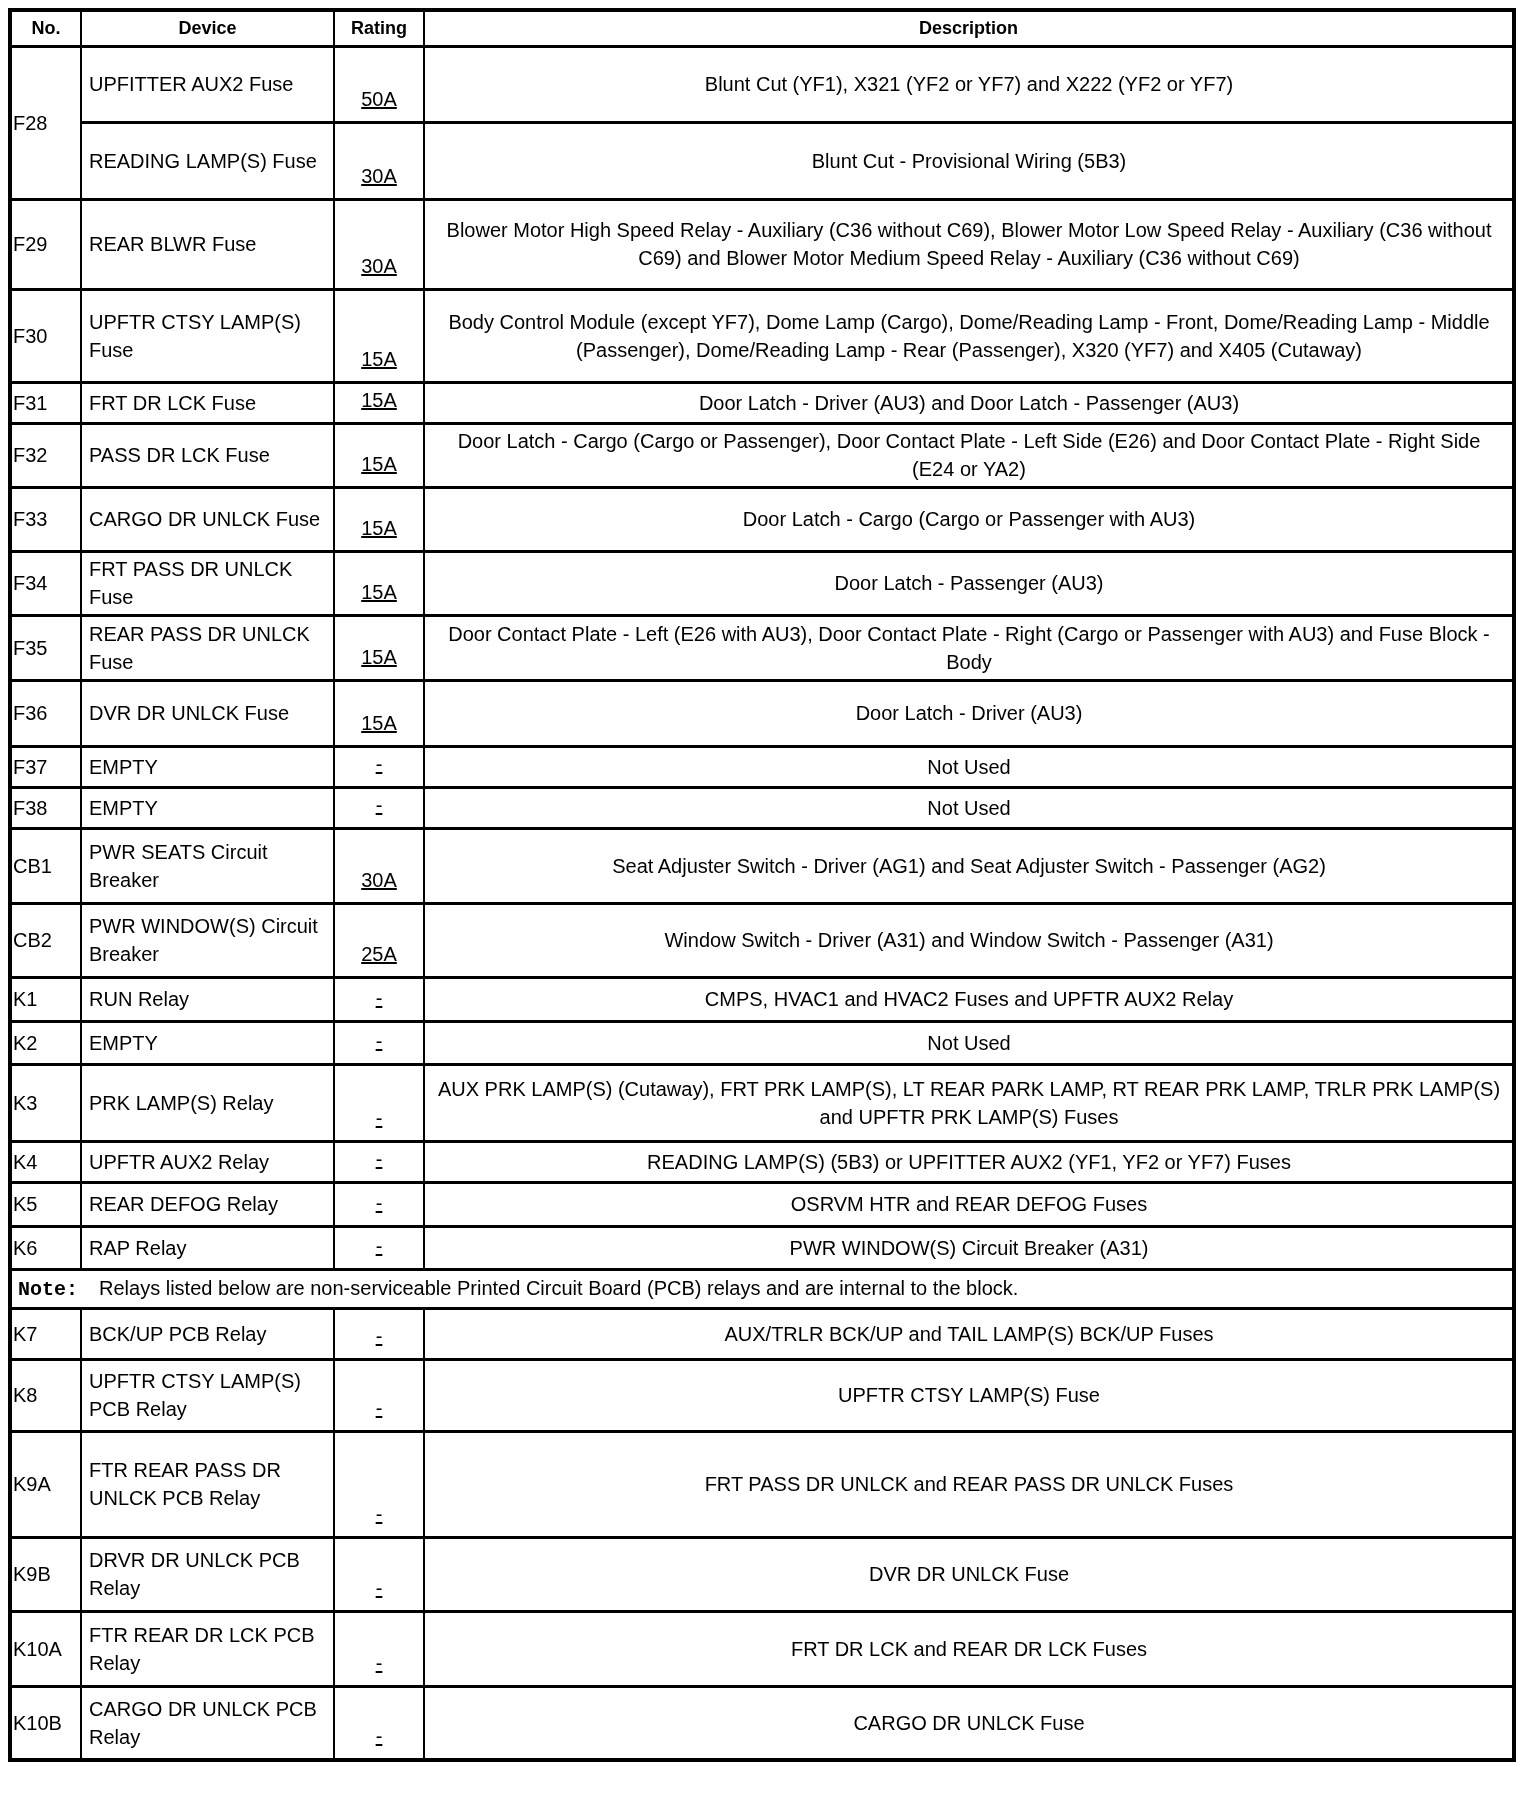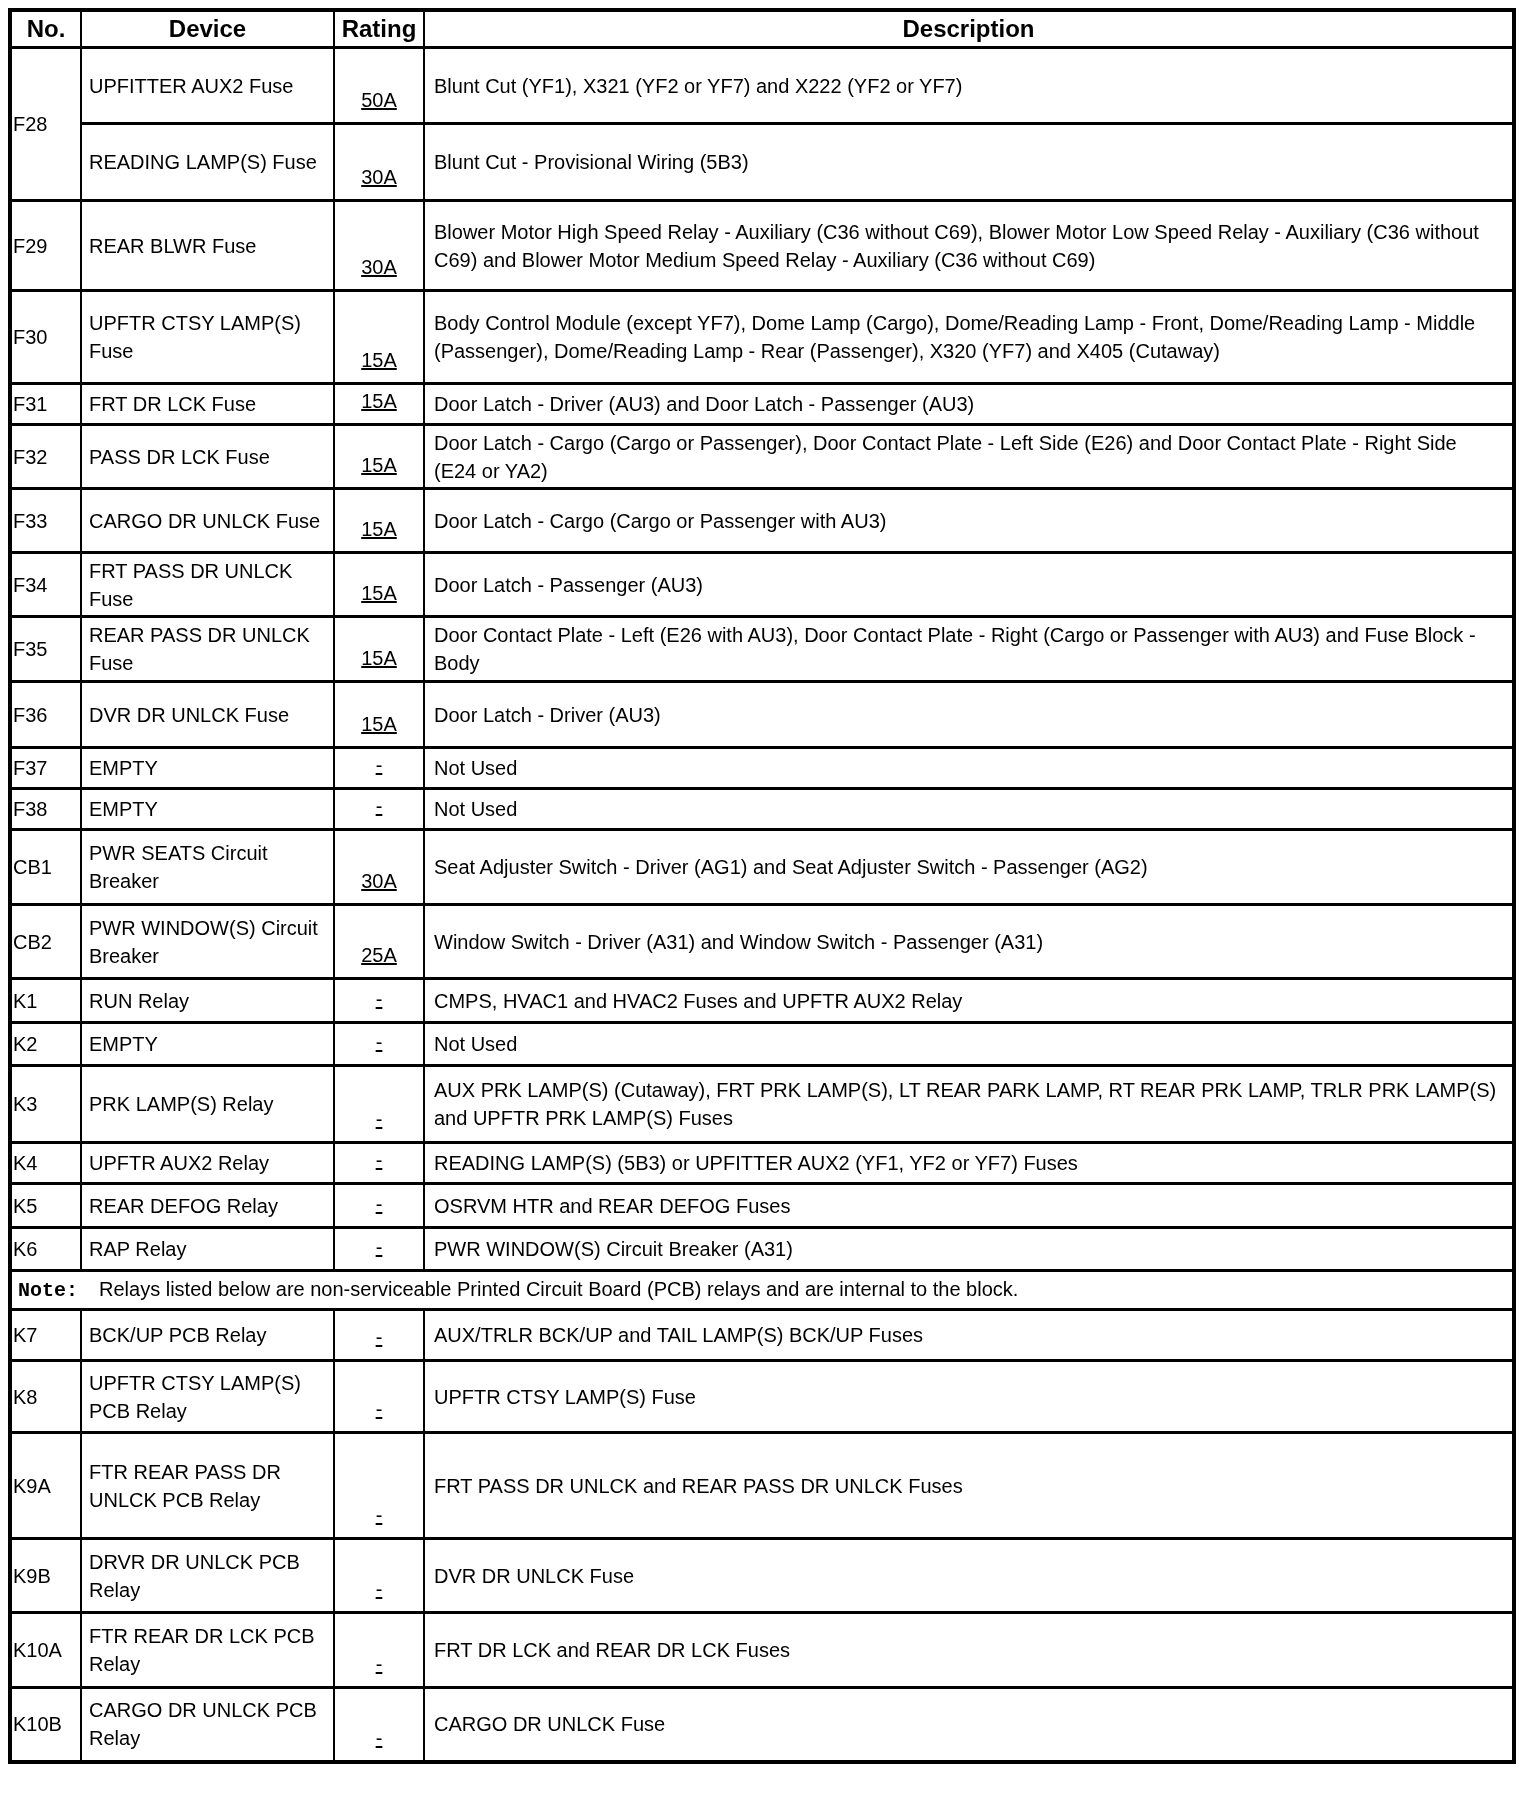--- a/index.html
+++ b/index.html
@@ -23,21 +23,21 @@
     border: 4px solid #000;
     background: #fff;
   }
   th, td {
     border: 3px solid #000;
     border-left-width: 2px;
     border-right-width: 2px;
     overflow: hidden;
   }
   th {
-    font-size: 24px;
+    font-size: 18px;
     font-weight: bold;
     text-align: center;
     vertical-align: middle;
     padding: 3px 2px;
   }
   td {
     font-size: 20px;
     line-height: 28px;
     font-weight: normal;
   }
@@ -50,21 +50,21 @@
     vertical-align: middle;
     padding: 2px 0 2px 7px;
   }
   td.rating {
     text-align: center;
     vertical-align: bottom;
     padding: 2px 2px 8px 2px;
     text-decoration: underline;
   }
   td.desc {
-    text-align: left;
+    text-align: center;
     vertical-align: middle;
     padding: 2px 8px 2px 9px;
   }
   td.note-cell {
     text-align: left;
     vertical-align: middle;
     padding: 2px 6px 2px 6px;
   }
   .note-label { font-weight: bold; font-family: Liberation Mono, monospace; }
   .note-text { margin-left: 21px; }

